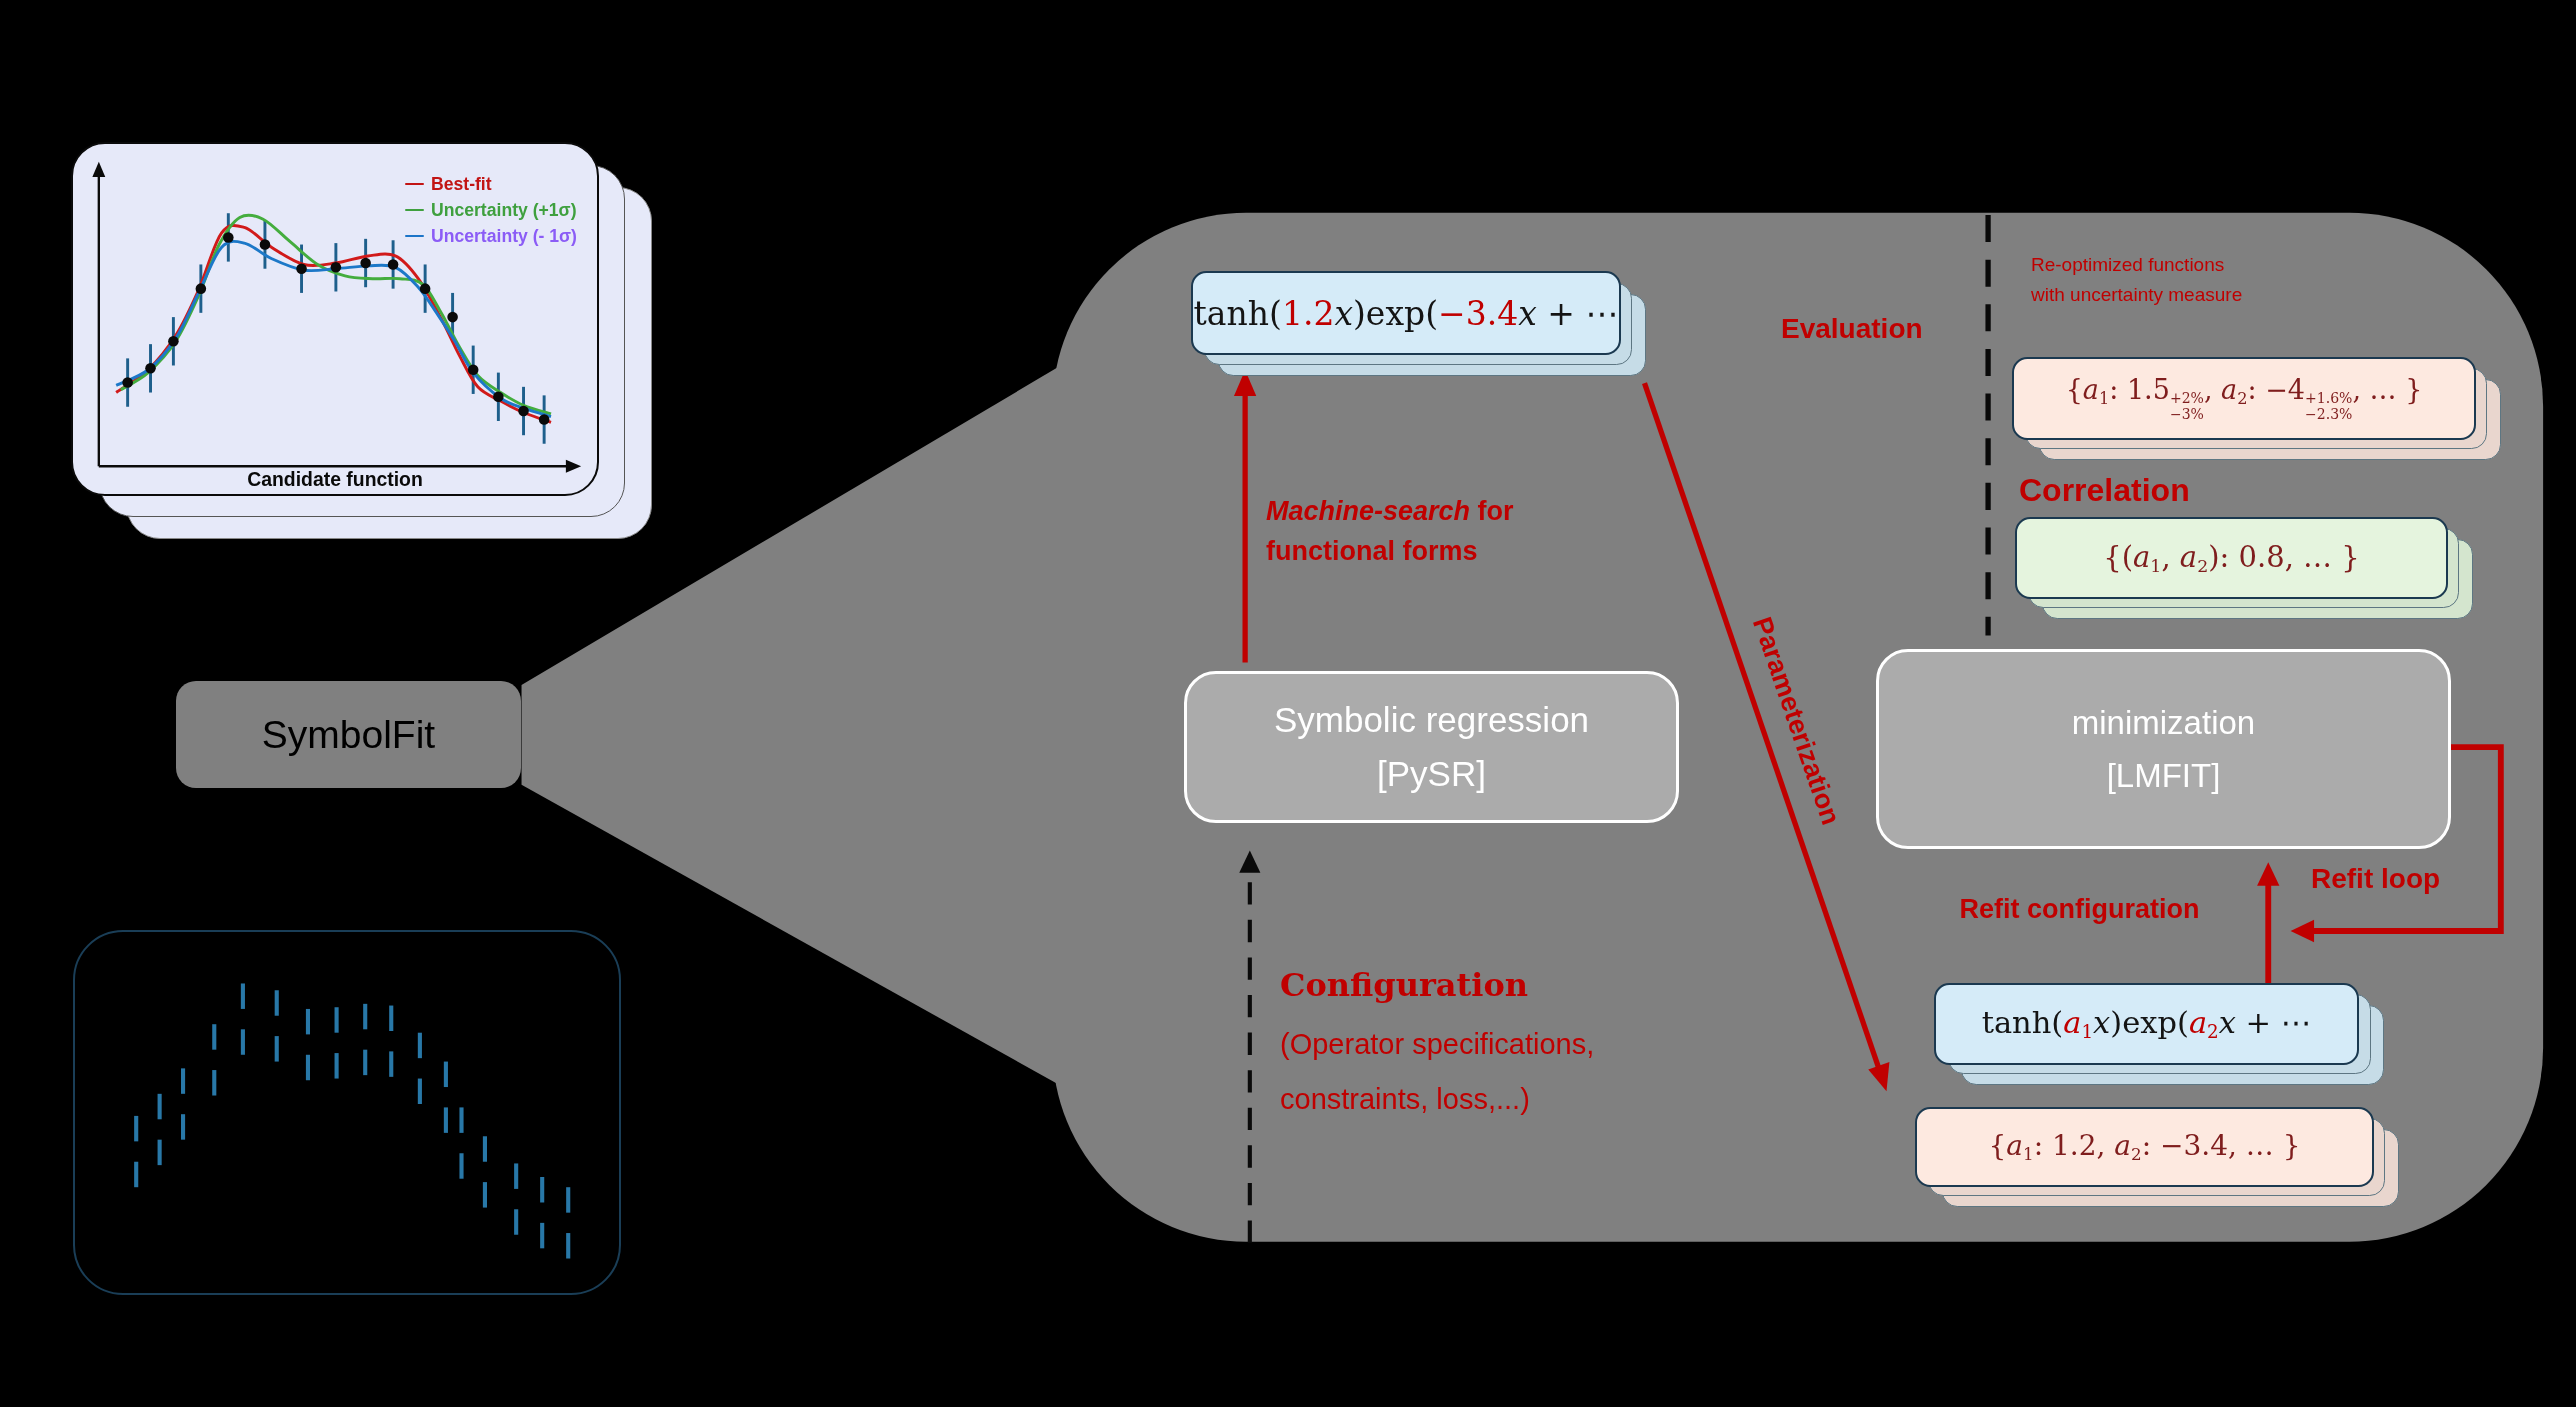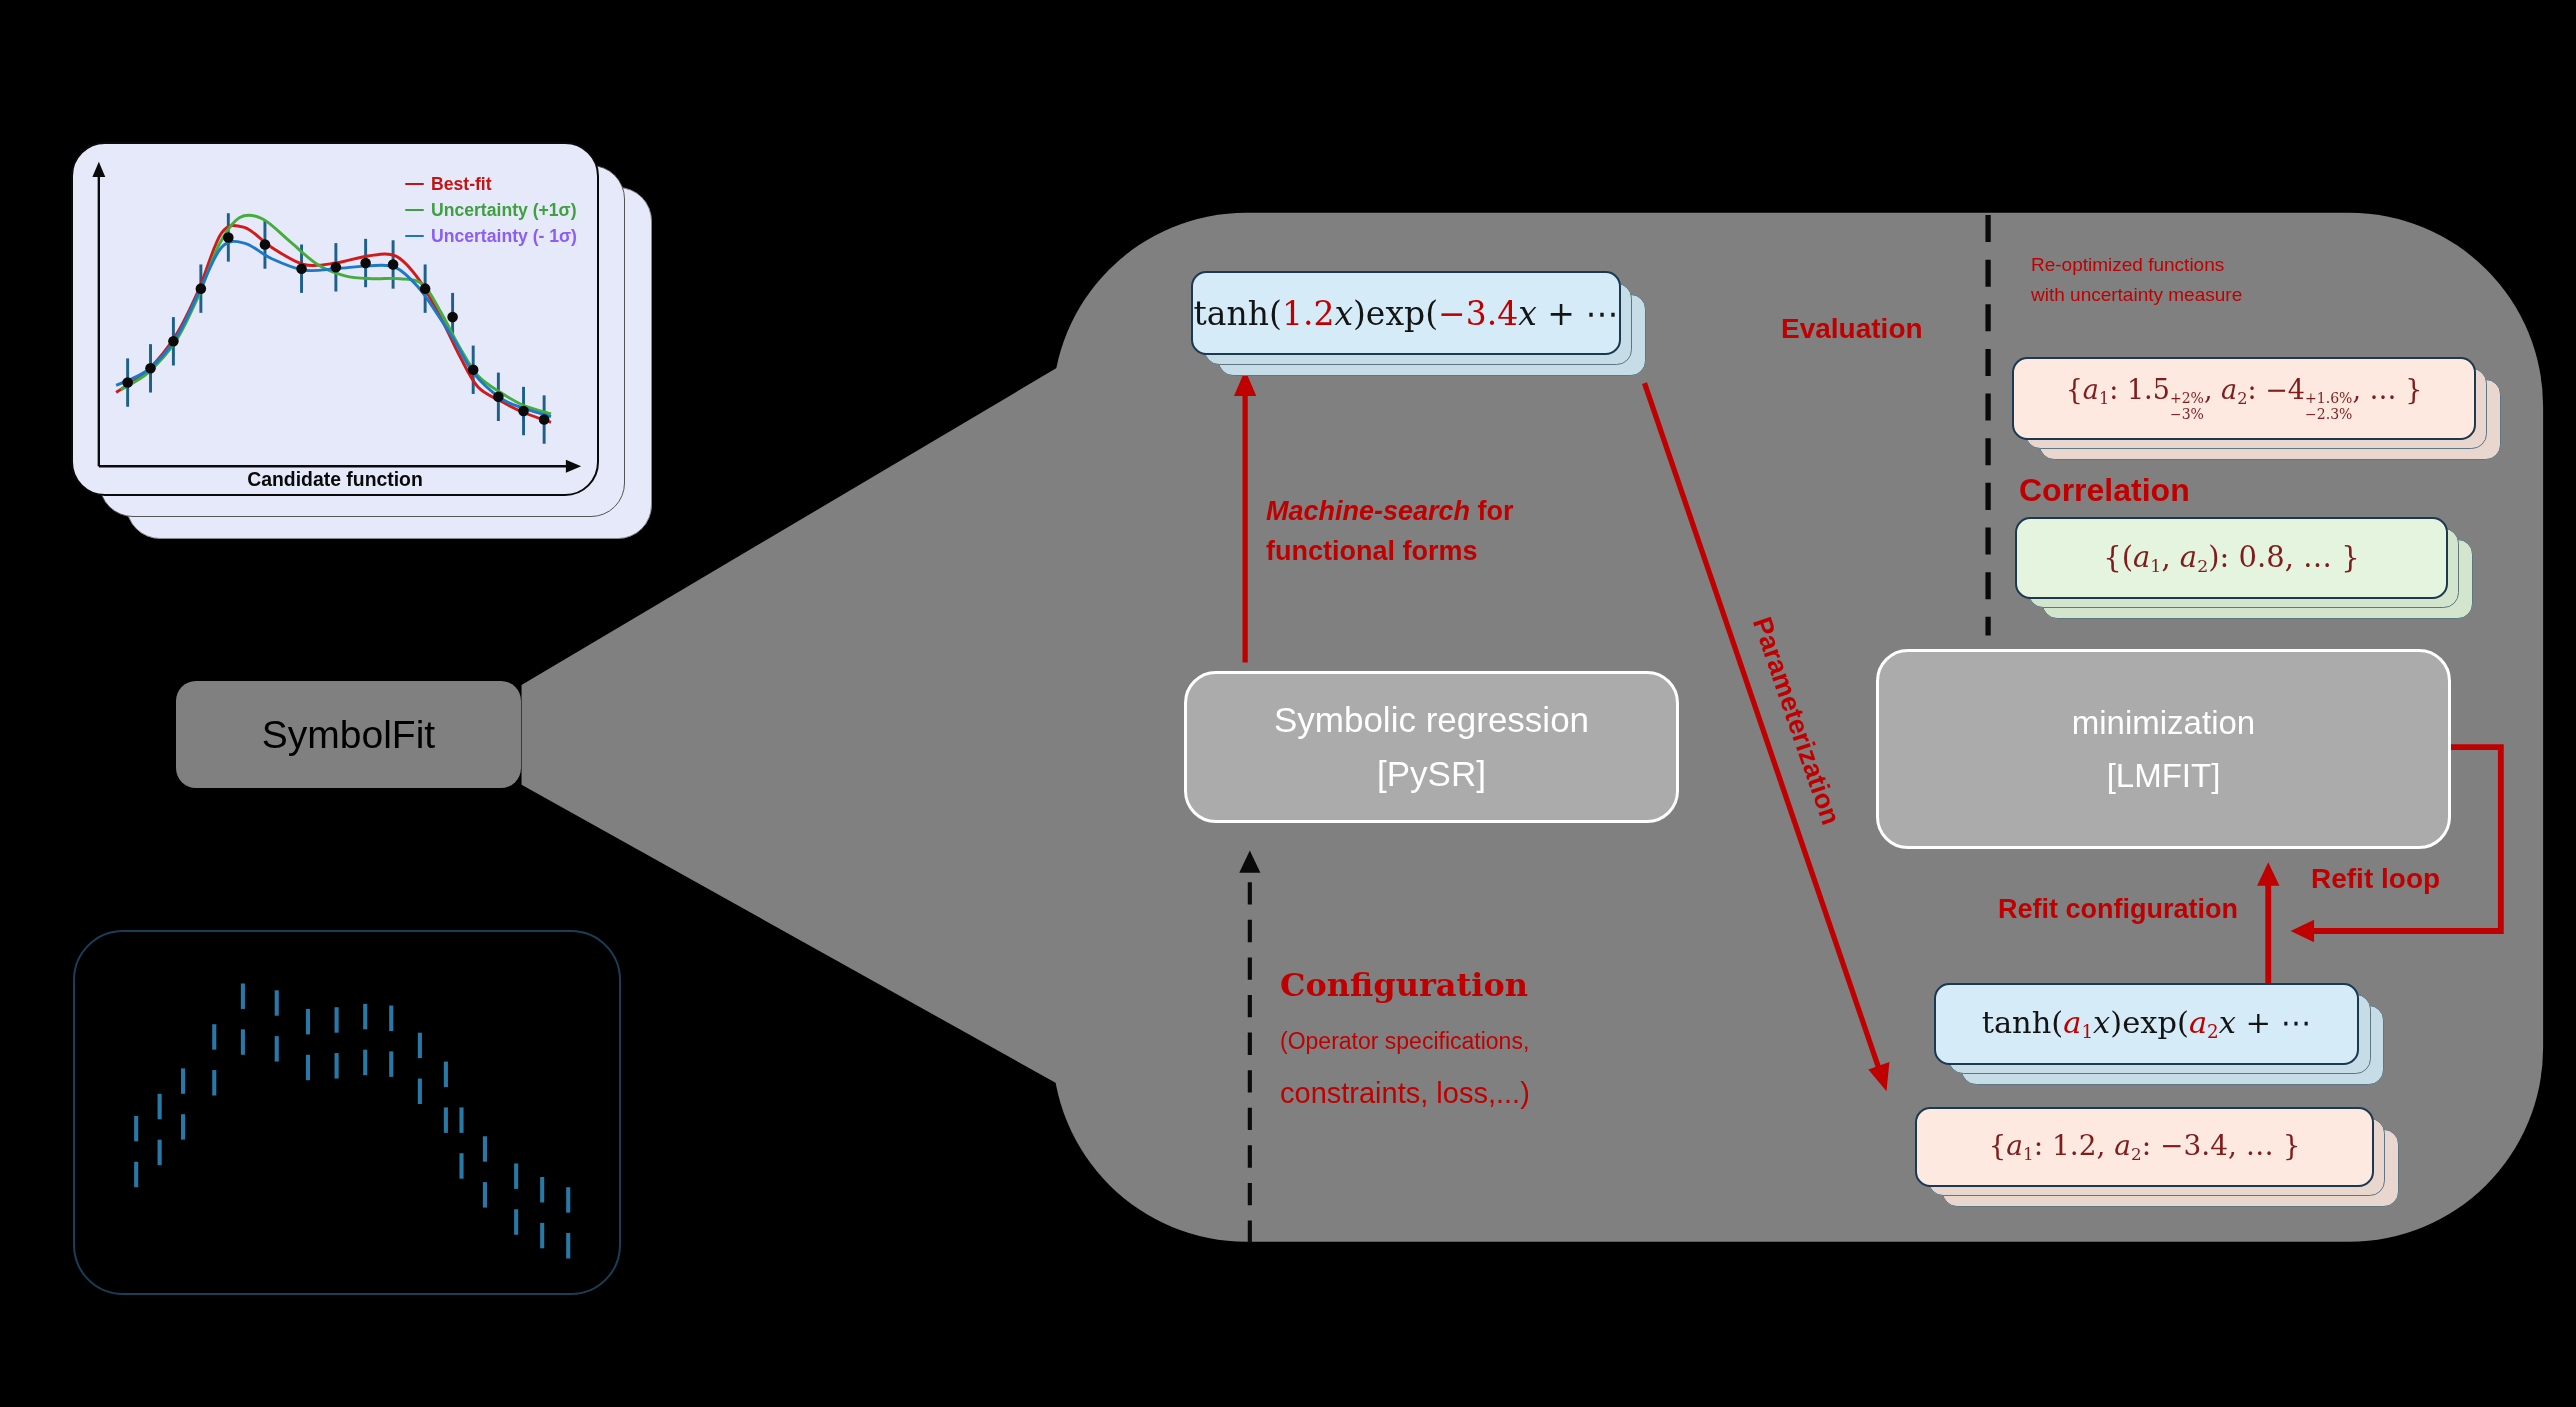--- a/index.html
+++ b/index.html
@@ -222,24 +222,24 @@
 
   <div class="redlabel" style="left:2031px;top:250px;font-size:19px;font-weight:normal;line-height:1.58;">
     <div>Re-optimized functions</div>
     <div>with uncertainty measure</div>
   </div>
 
   <div class="redlabel" style="left:2019px;top:472px;font-size:32px;">Correlation</div>
 
   <div class="redlabel" style="left:1796px;top:721px;transform:translate(-50%,-50%) rotate(71deg);font-size:27px;white-space:nowrap;">Parameterization</div>
 
-  <div class="redlabel" style="left:1921px;top:894px;width:317px;text-align:right;font-size:27px;">Refit configuration</div>
+  <div class="redlabel" style="left:1921px;top:894px;width:317px;text-align:center;font-size:27px;">Refit configuration</div>
 
   <div class="redlabel" style="left:2311px;top:863px;font-size:28px;">Refit loop</div>
 
   <div class="abs" style="left:1280px;top:966px;color:#C00000;">
     <div style="font-family:'DejaVu Serif','Liberation Serif',serif;font-weight:bold;font-size:32px;">Configuration</div>
-    <div style="font-size:23px;margin-top:23.5px;">(Operator specifications,</div>
+    <div style="font-size:29px;margin-top:23.5px;">(Operator specifications,</div>
     <div style="font-size:29px;margin-top:22px;">constraints, loss,...)</div>
   </div>
 
 </div>
 
 
 </body></html>

